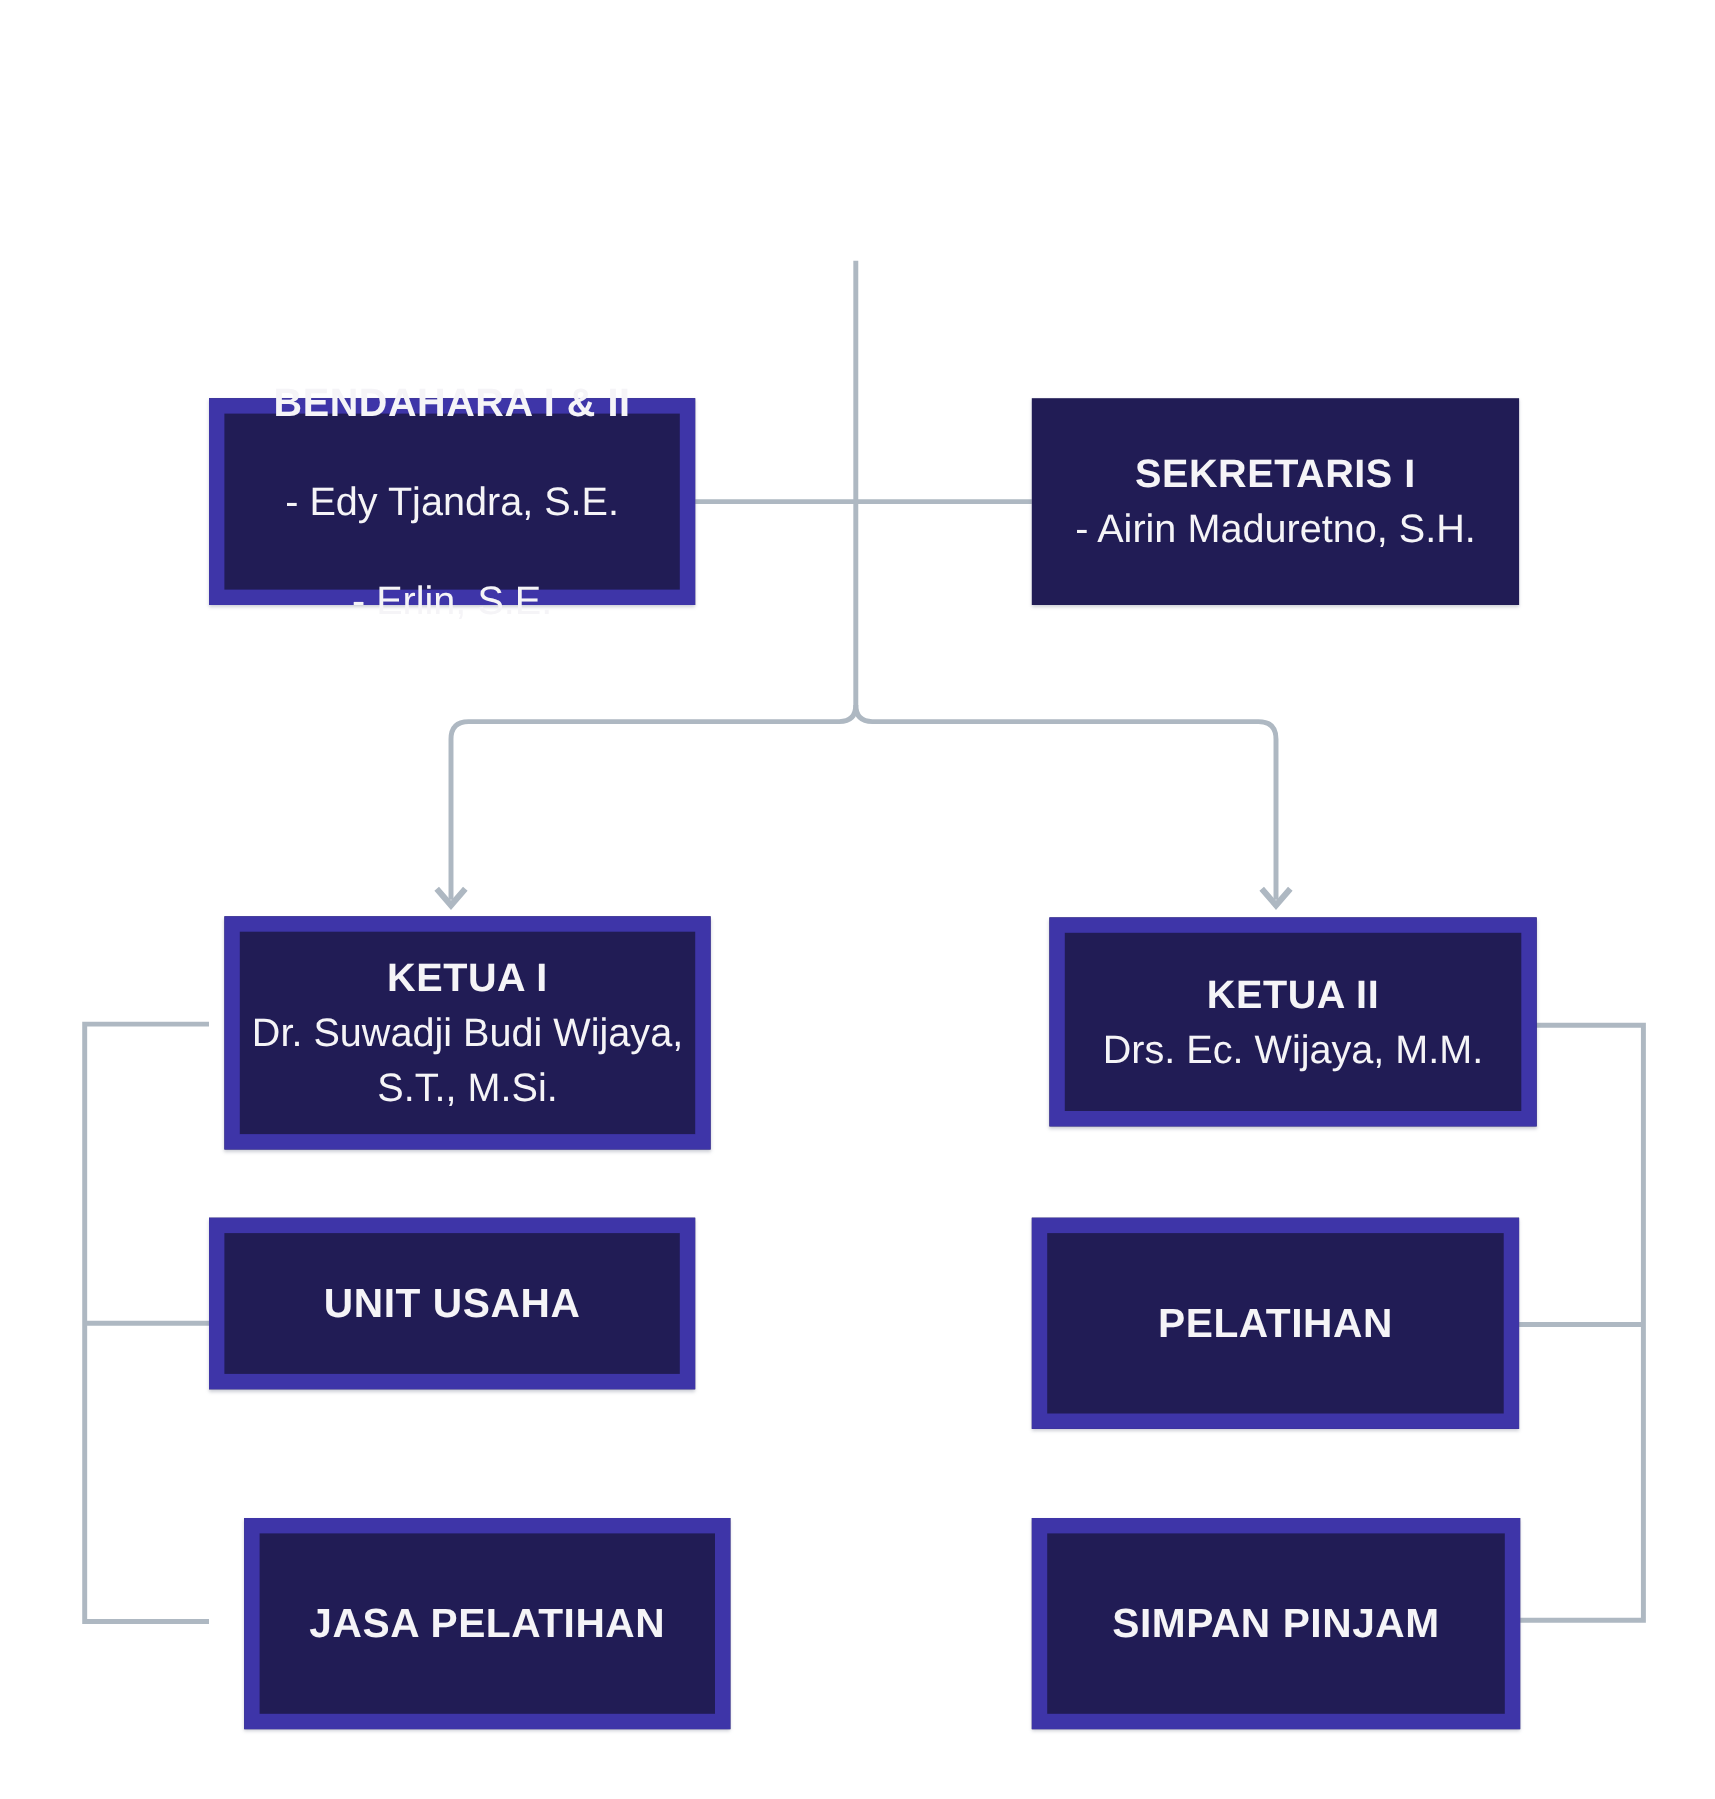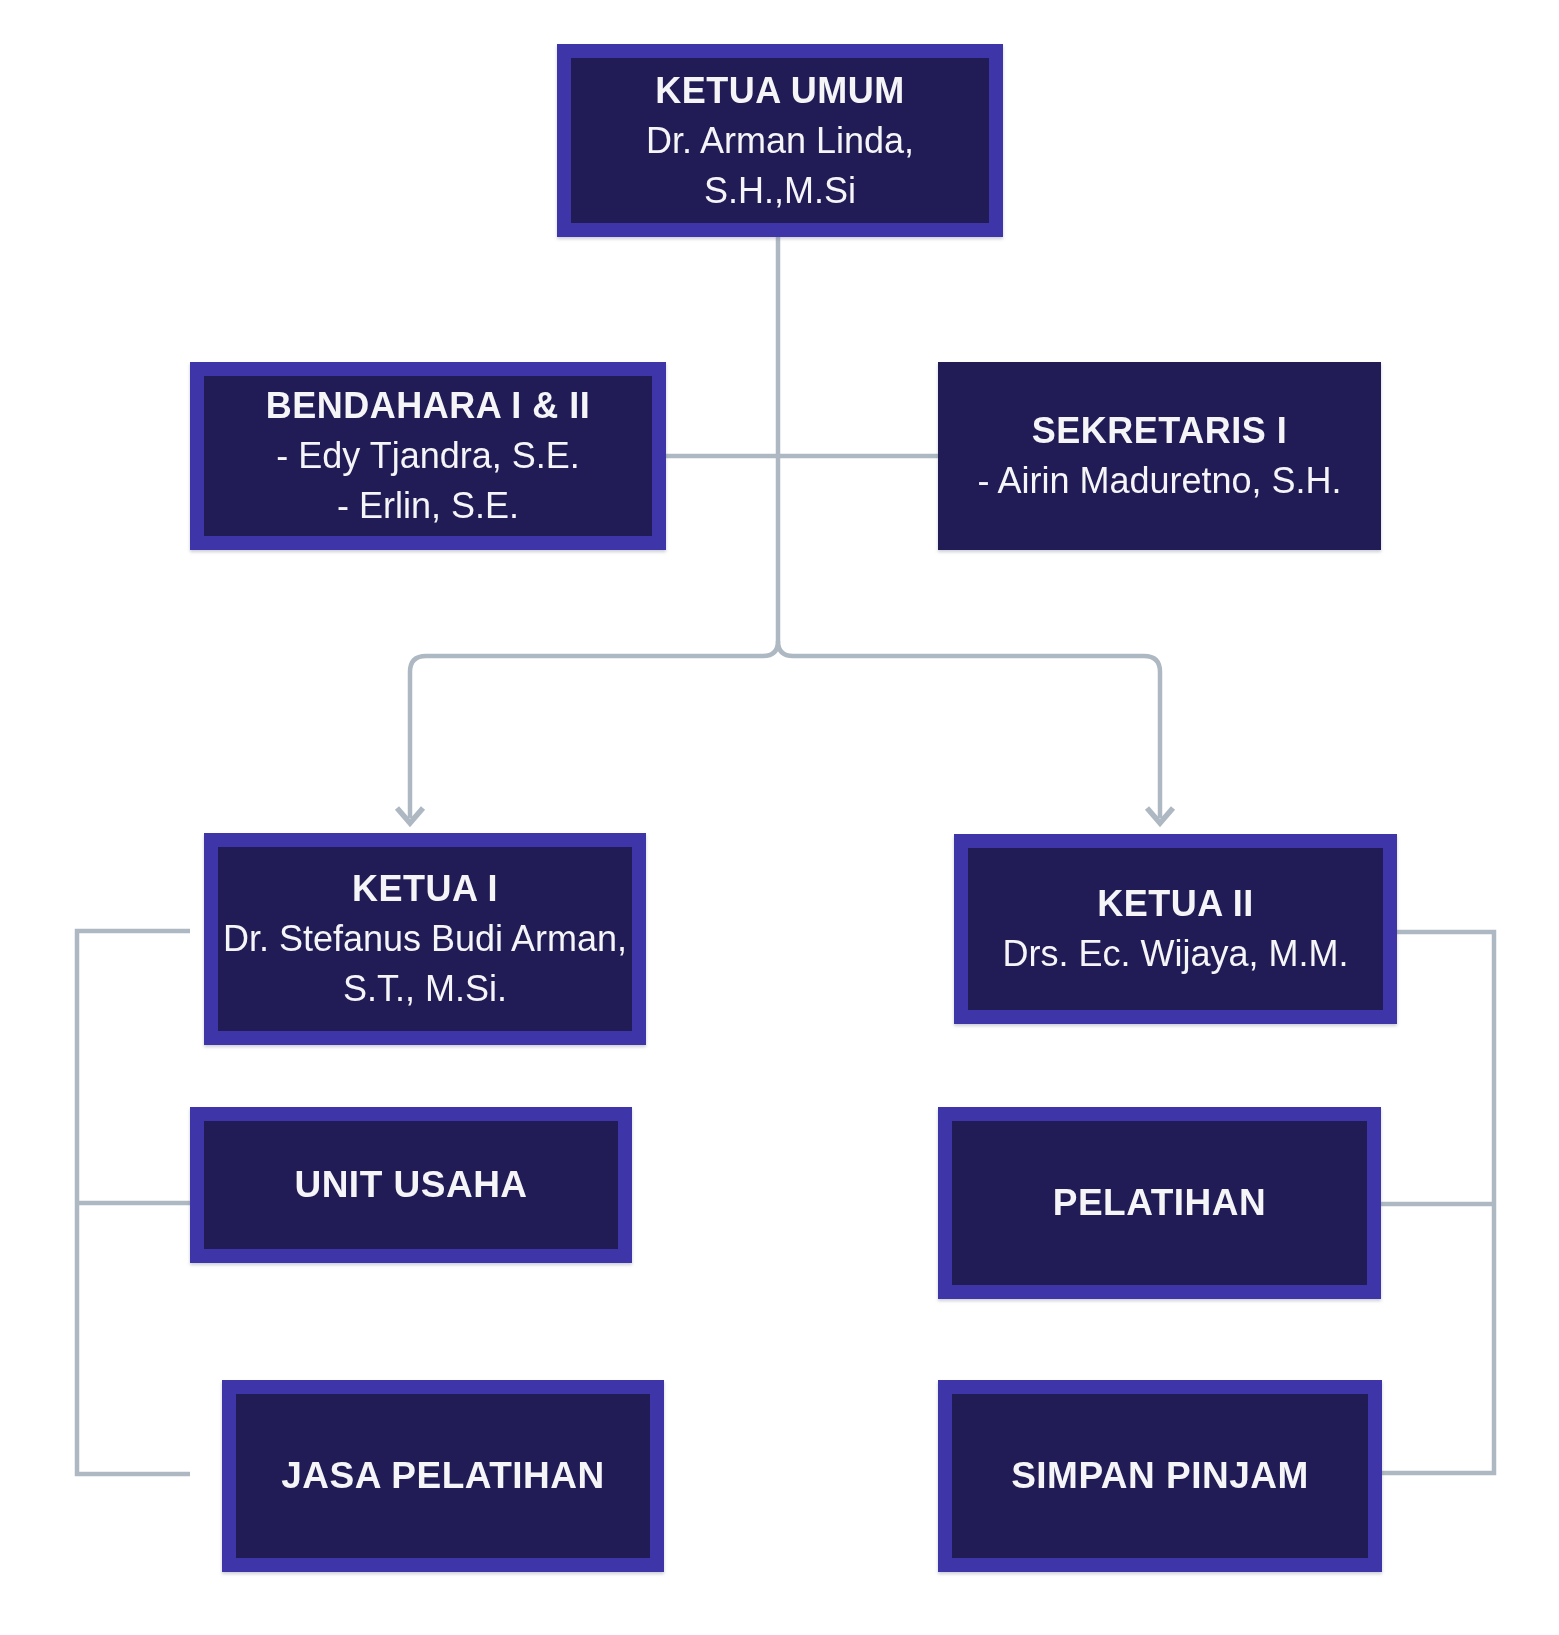--- a/index.html
+++ b/index.html
@@ -57,21 +57,21 @@
     font-weight: 400;
     font-size: 36px;
     line-height: 50px;
     white-space: nowrap;
   }
   .unit .node-title {
     font-size: 37px;
   }
   
   #n-ketua-umum   { left: 557px; top: 44px;   width: 446px; height: 193px; }
-  #n-bendahara    { left: 190px; top: 362px;  width: 476px; height: 188px; }
+  #n-bendahara    { left: 190px; top: 362px;  width: 442px; height: 188px; gap: 40px; }
   #n-sekretaris   { left: 938px; top: 362px;  width: 443px; height: 188px; align-items: center; }
   #n-ketua-1      { left: 204px; top: 833px;  width: 442px; height: 212px; }
   #n-ketua-2      { left: 938px; top: 834px;  width: 443px; height: 190px; margin-left: 16px; }
   #n-unit-usaha   { left: 190px; top: 1107px; width: 442px; height: 156px; }
   #n-organisasi   { left: 938px; top: 1107px; width: 443px; height: 192px; }
   #n-jasa         { left: 190px; top: 1380px; width: 442px; height: 192px; margin-left: 32px; }
   #n-simpan       { left: 938px; top: 1380px; width: 444px; height: 192px; }
 </style>
 </head>
 <body>
@@ -90,40 +90,35 @@
     <path class="connector" d="M 778 641 Q 778 656 793 656 L 1144 656 Q 1160 656 1160 672 L 1160 818"></path>
     <path class="arrowhead" d="M 1147 808 L 1160 823 L 1173 808"></path>
 
     <path class="connector" d="M 190 931 L 77 931 L 77 1474 L 190 1474"></path>
     <path class="connector" d="M 77 1203 L 190 1203"></path>
 
     <path class="connector" d="M 1381 932 L 1494 932 L 1494 1473 L 1382 1473"></path>
     <path class="connector" d="M 1494 1204 L 1381 1204"></path>
   </svg>
 
-  <div class="node bordered" id="n-ketua-umum">
-    <div class="node-title">KETUA UMUM</div>
-    <div class="node-line">Dr. Arman Linda,</div>
-    <div class="node-line">S.H.,M.Si</div>
-  </div>
 
   <div class="node bordered" id="n-bendahara">
     <div class="node-title">BENDAHARA I &amp; II</div>
     <div class="node-line">- Edy Tjandra, S.E.</div>
     <div class="node-line">- Erlin, S.E.</div>
   </div>
 
   <div class="node" id="n-sekretaris">
     <div class="node-title">SEKRETARIS I</div>
     <div class="node-line">- Airin Maduretno, S.H.</div>
   </div>
 
   <div class="node bordered" id="n-ketua-1">
     <div class="node-title">KETUA I</div>
-    <div class="node-line">Dr. Stefanus Budi Arman,</div>
+    <div class="node-line">Dr. Suwadji Budi Wijaya,</div>
     <div class="node-line">S.T., M.Si.</div>
   </div>
 
   <div class="node bordered" id="n-ketua-2">
     <div class="node-title">KETUA II</div>
     <div class="node-line">Drs. Ec. Wijaya, M.M.</div>
   </div>
 
   <div class="node bordered unit" id="n-unit-usaha">
     <div class="node-title">UNIT USAHA</div>

